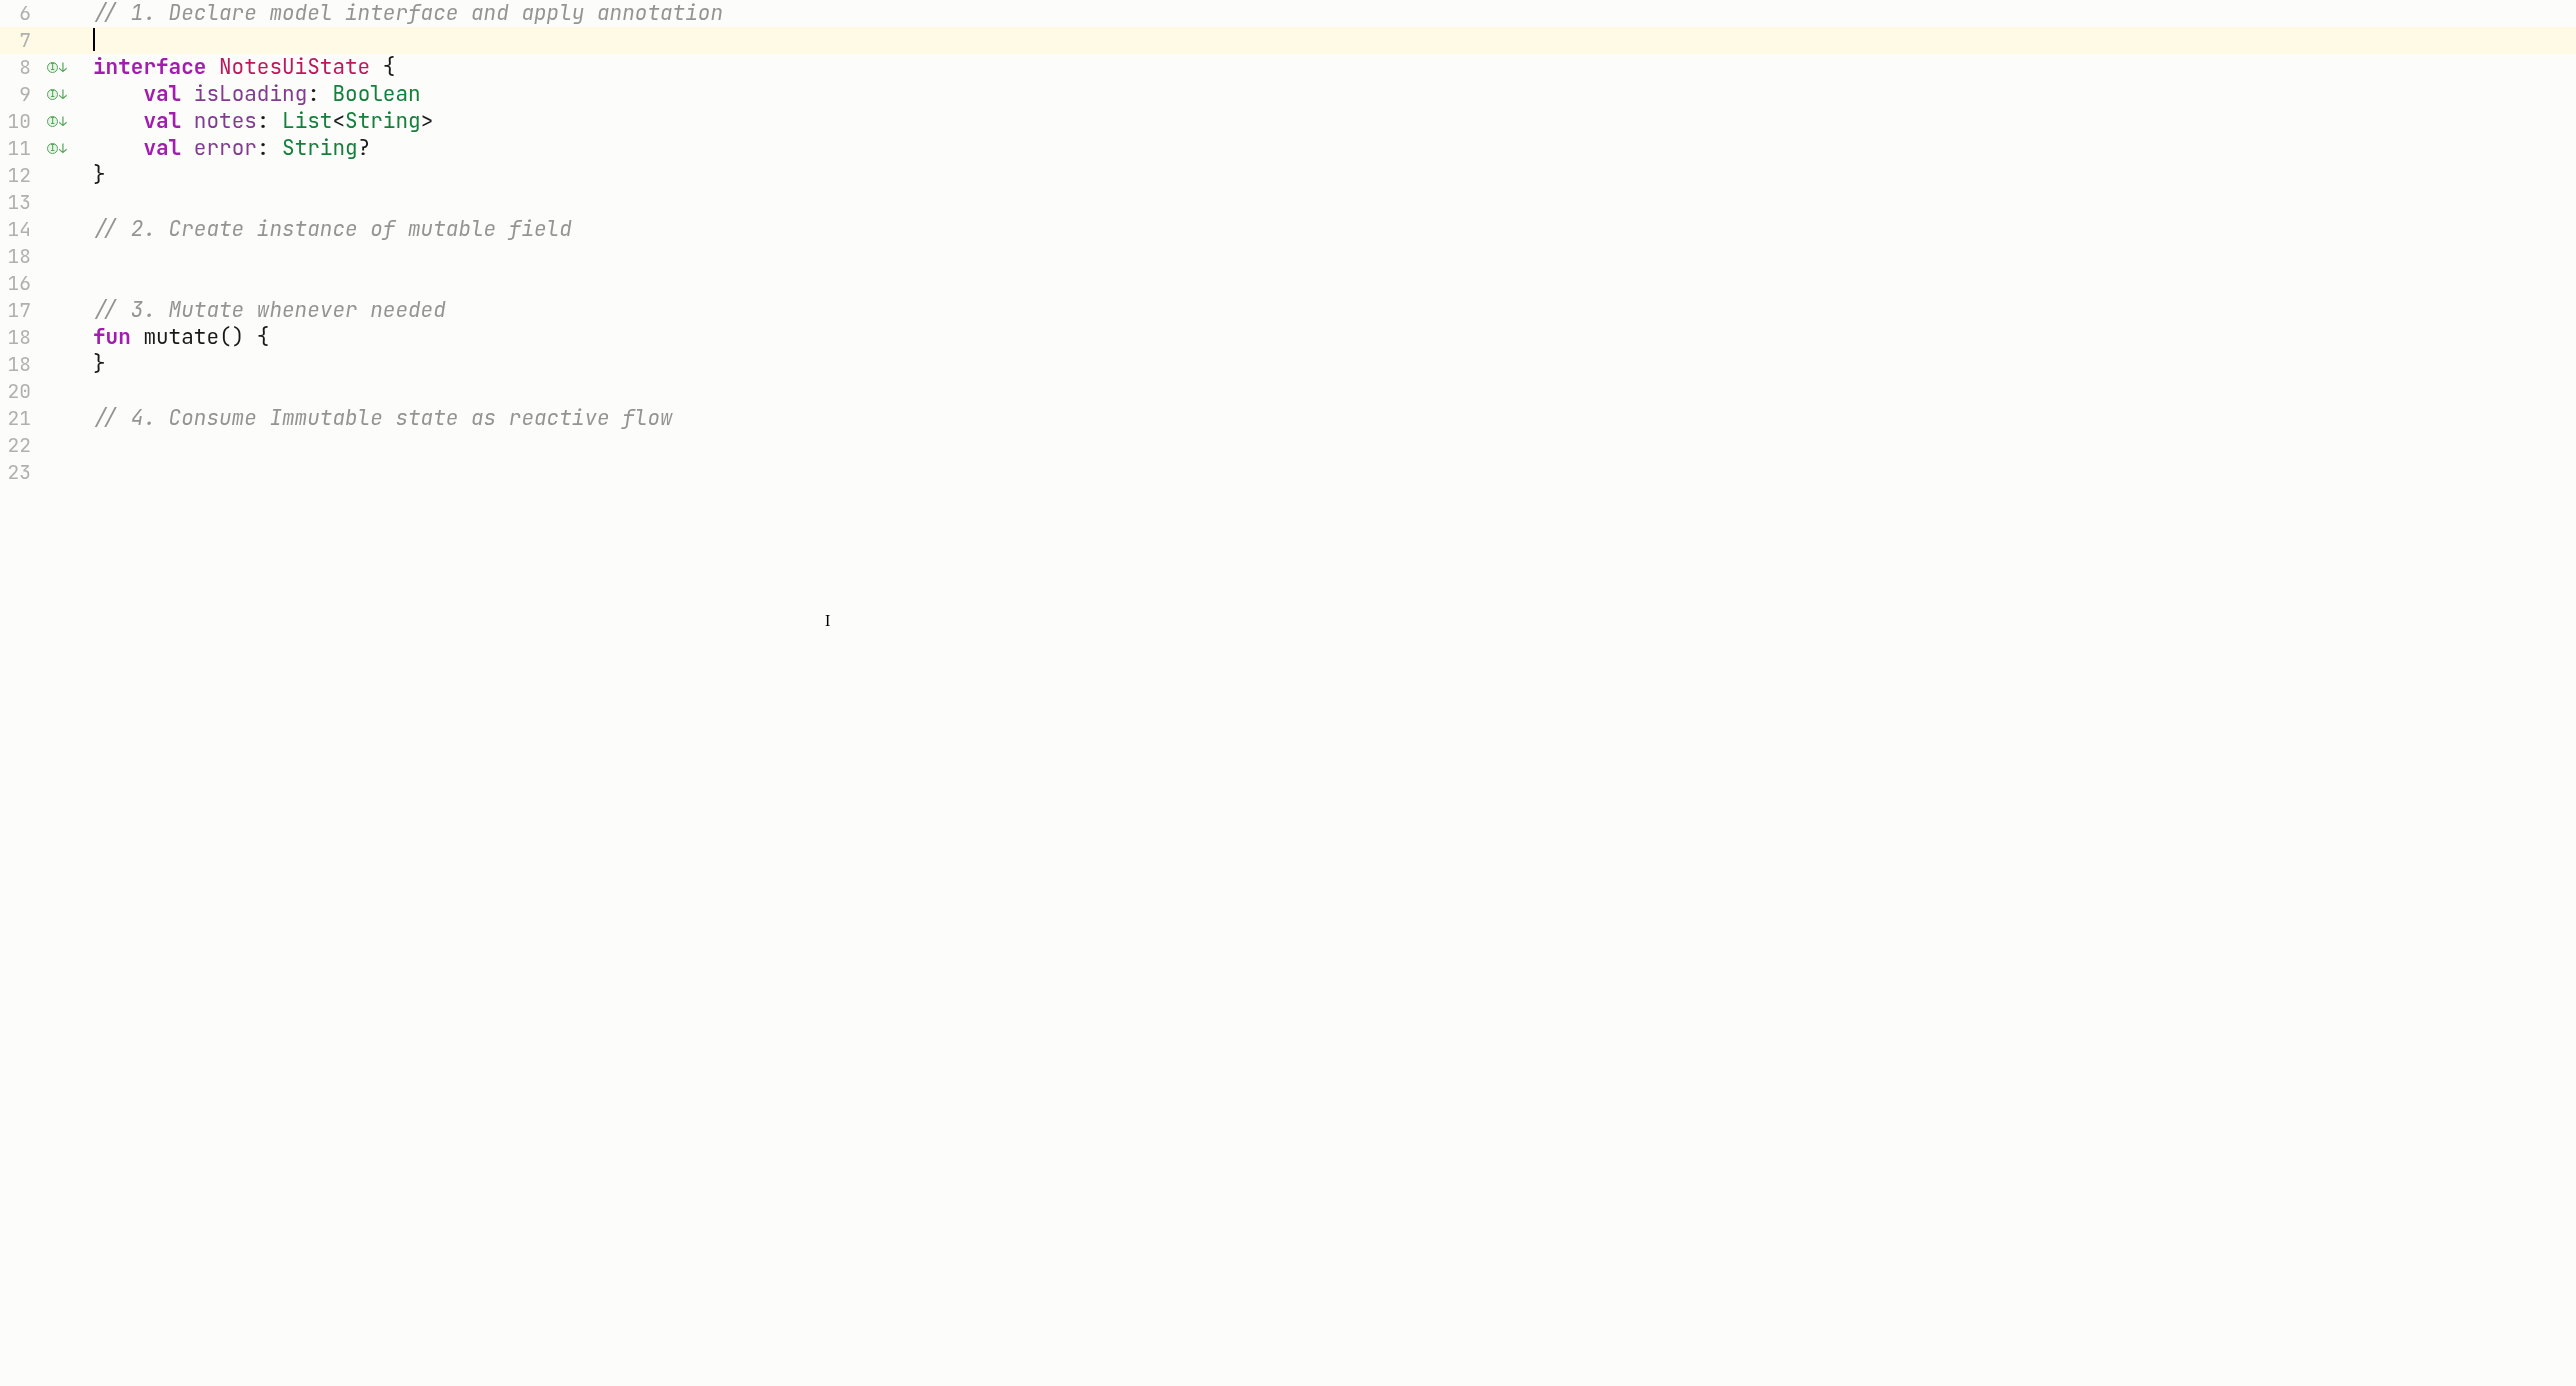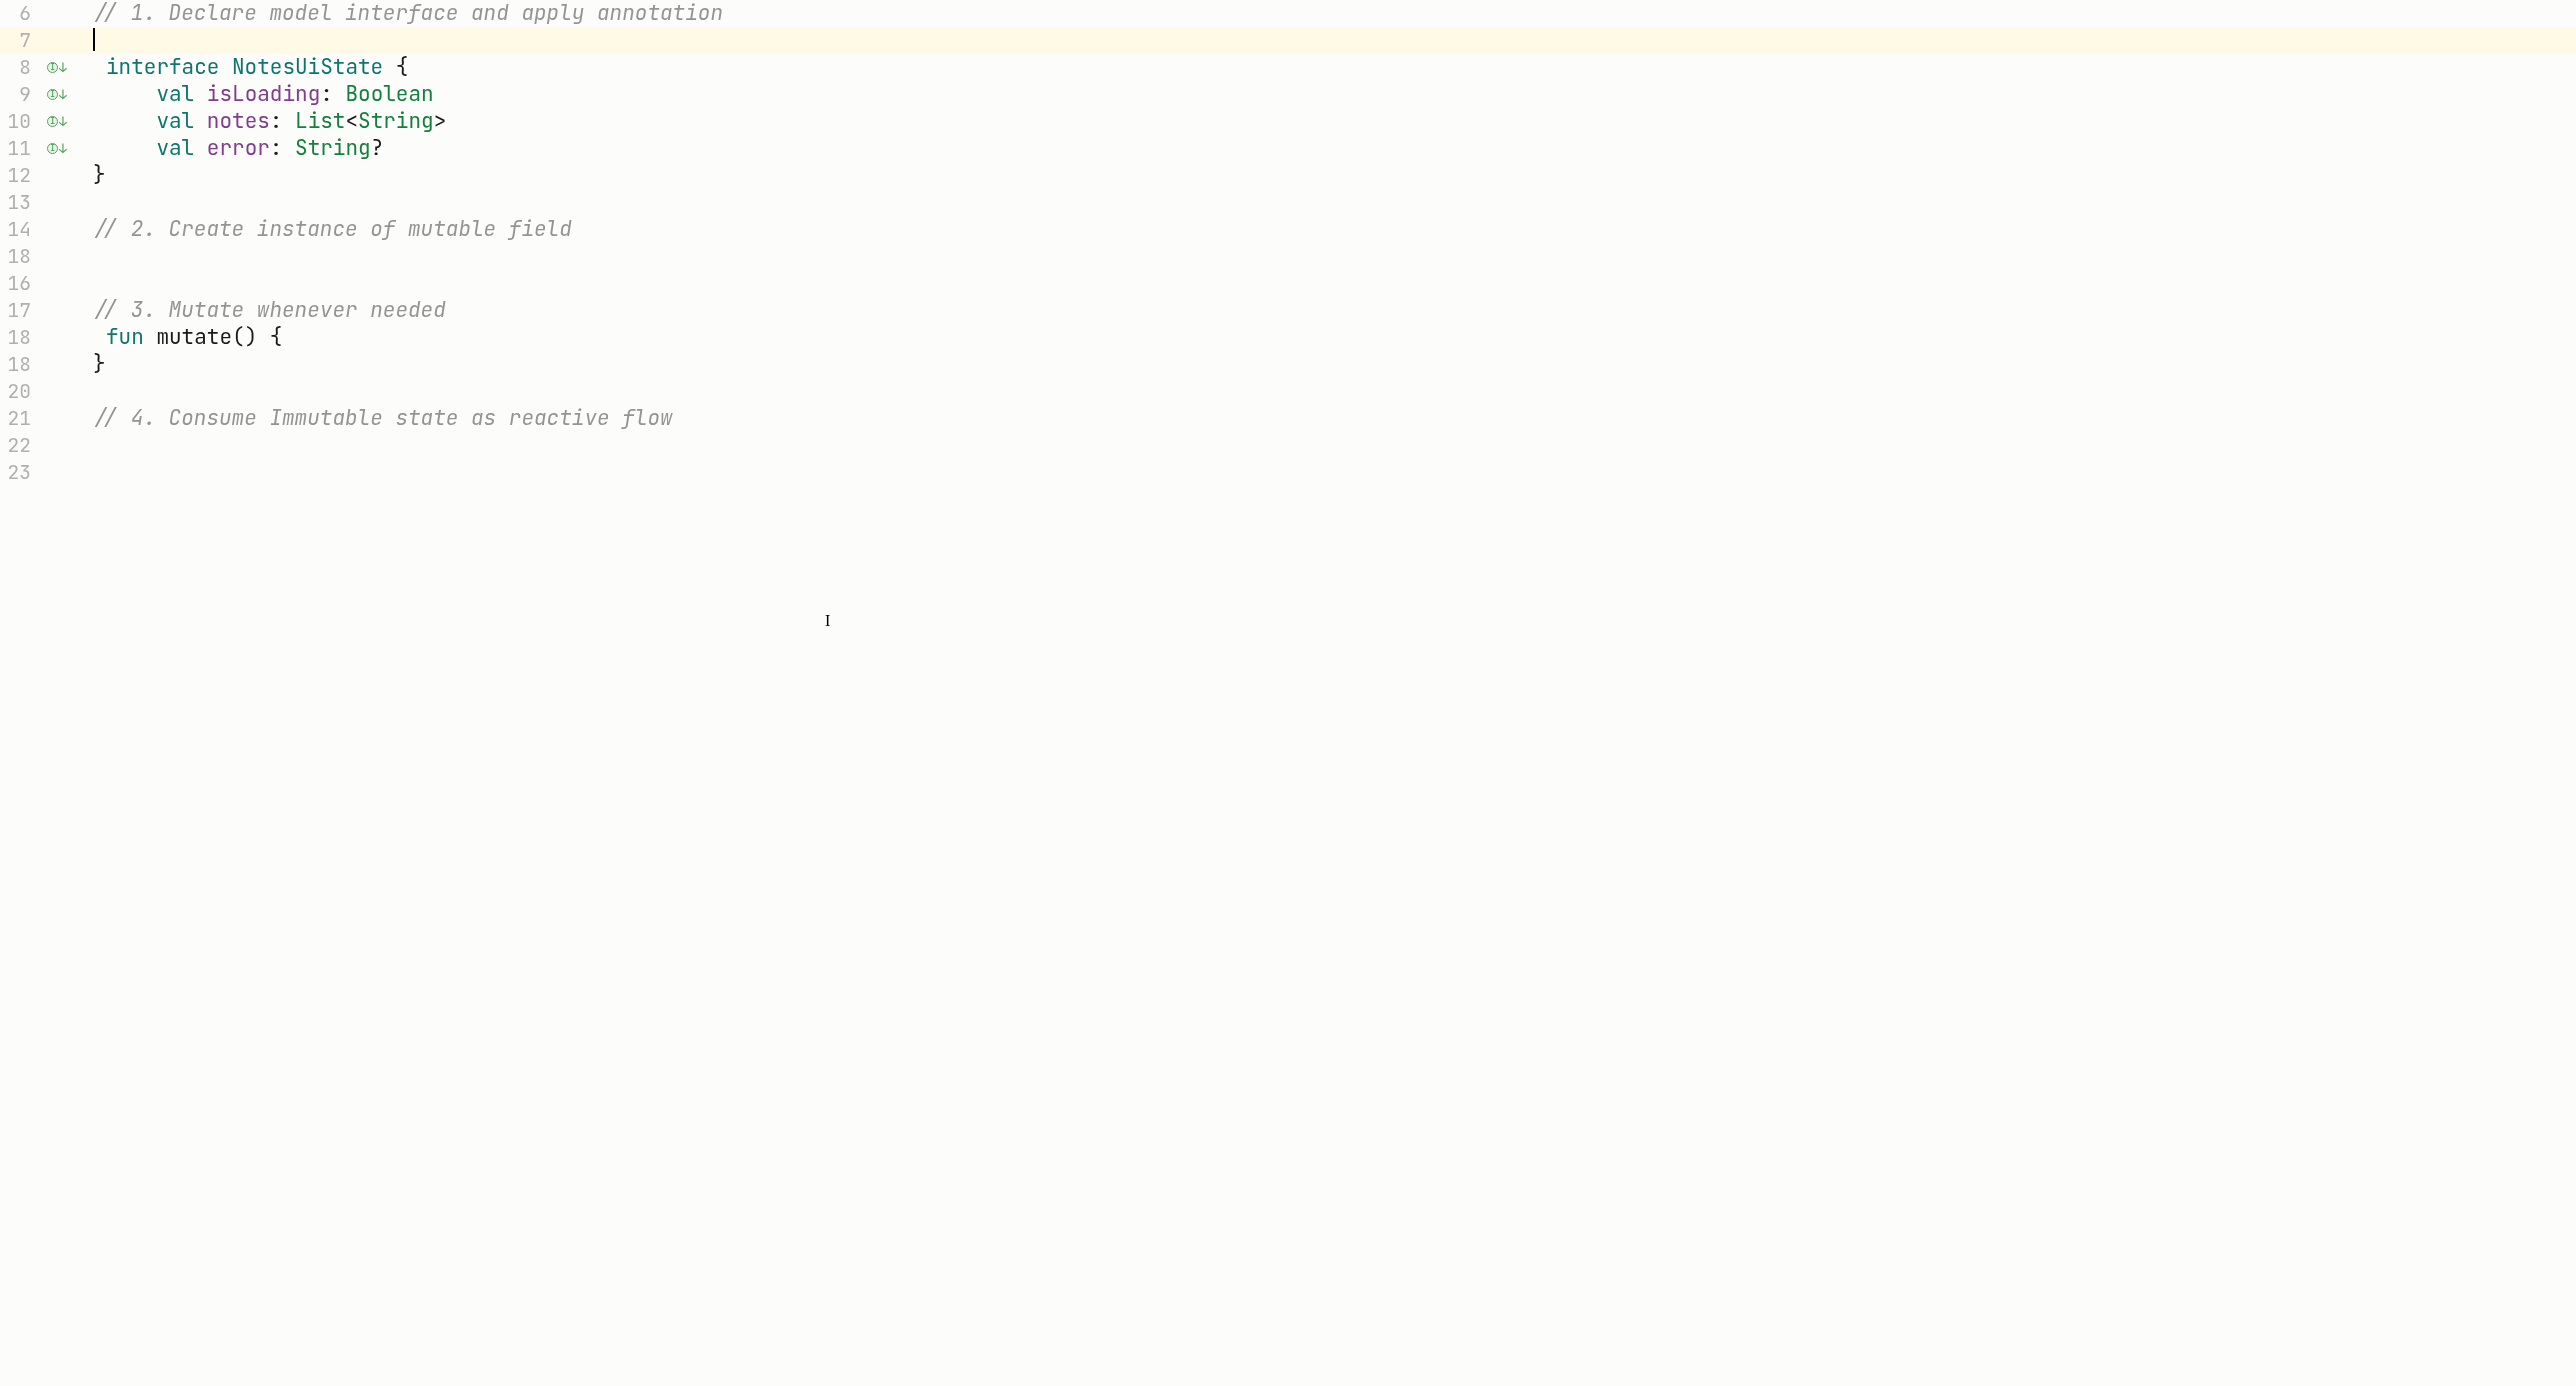--- a/index.html
+++ b/index.html
@@ -61,22 +61,22 @@
       font-size: 13px;
       color: #55a55a;
       margin-left: 0.8px;
       font-weight: bold;
       line-height: 1;
     }
     .code {
       padding-left: 18px;
       white-space: pre;
     }
-    .kw { color: #0f766e; font-weight: 400; margin-left: 13px; }
-    .typ { color: #0f766e; }
+    .kw { color: #a21caf; font-weight: 700; }
+    .typ { color: #be185d; }
     .prop { color: #813b8f; }
     .builtin { color: #15803d; }
     .punc { color: #1a1a1a; }
     .comment { color: #949494; font-style: italic; text-align: center; }
     .fn-name { color: #1a1a1a; }
     .caret {
       display: inline-block;
       width: 1.6px;
       height: 23px;
       background: #000;

